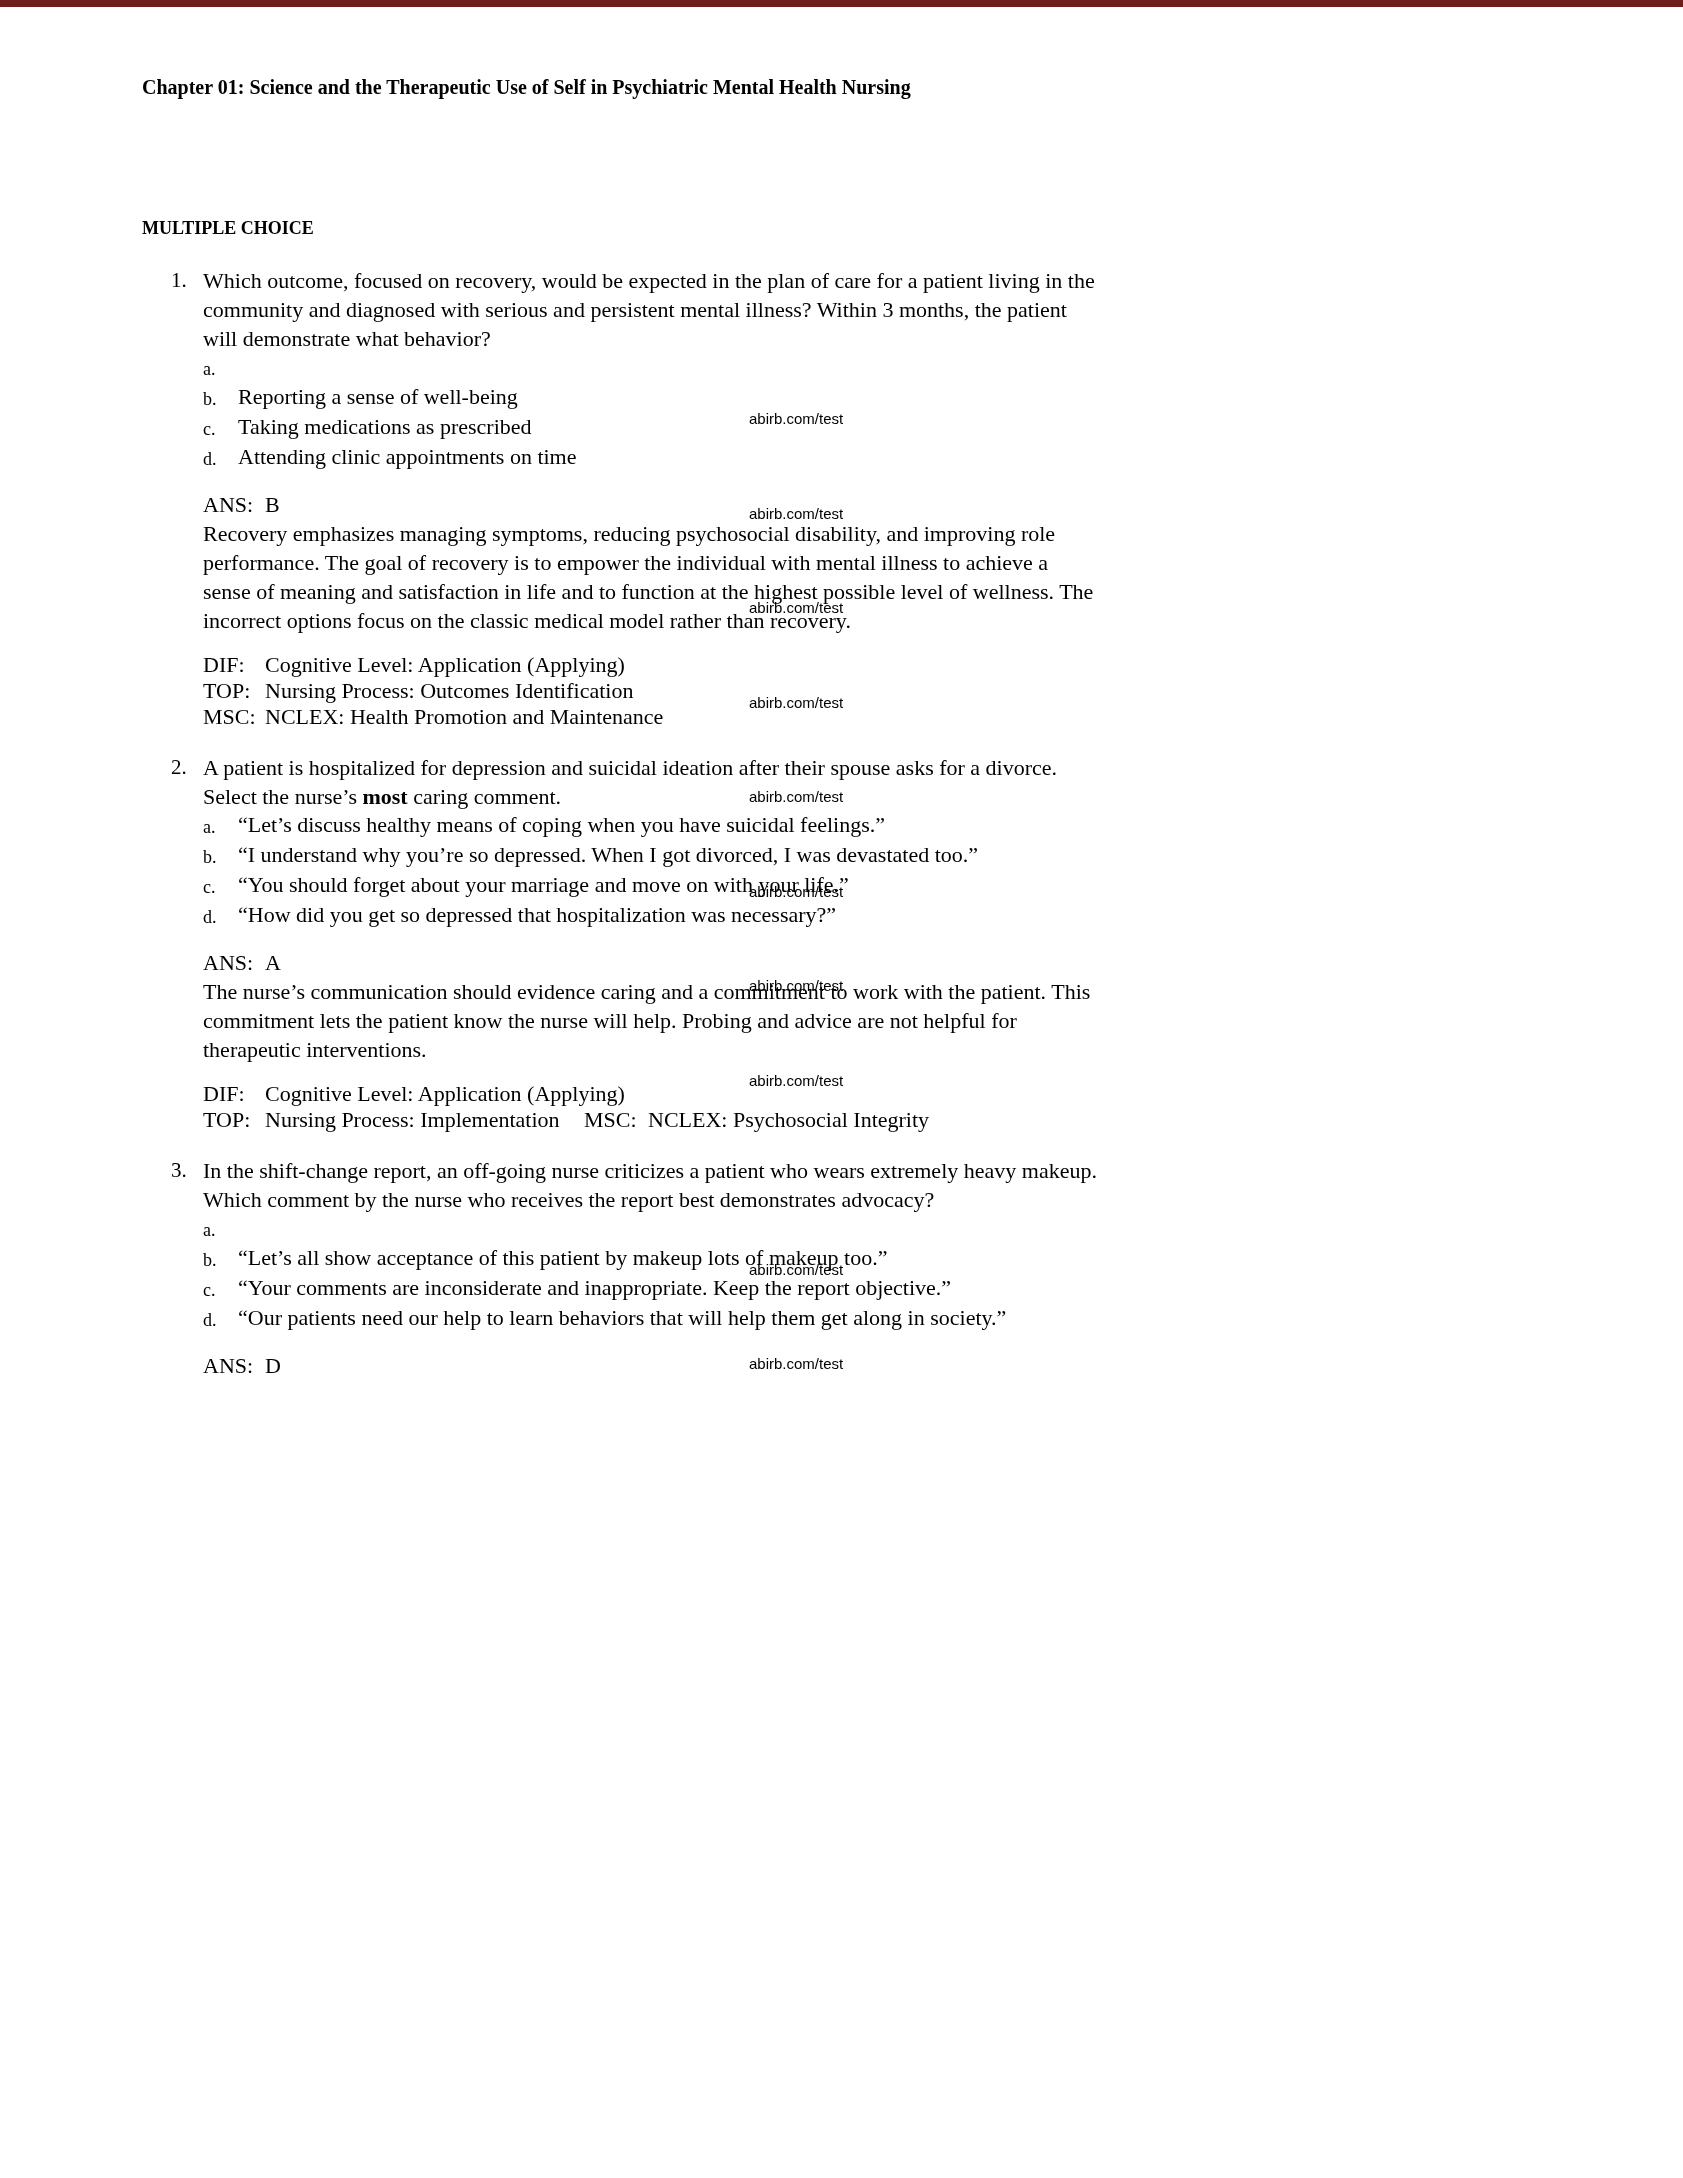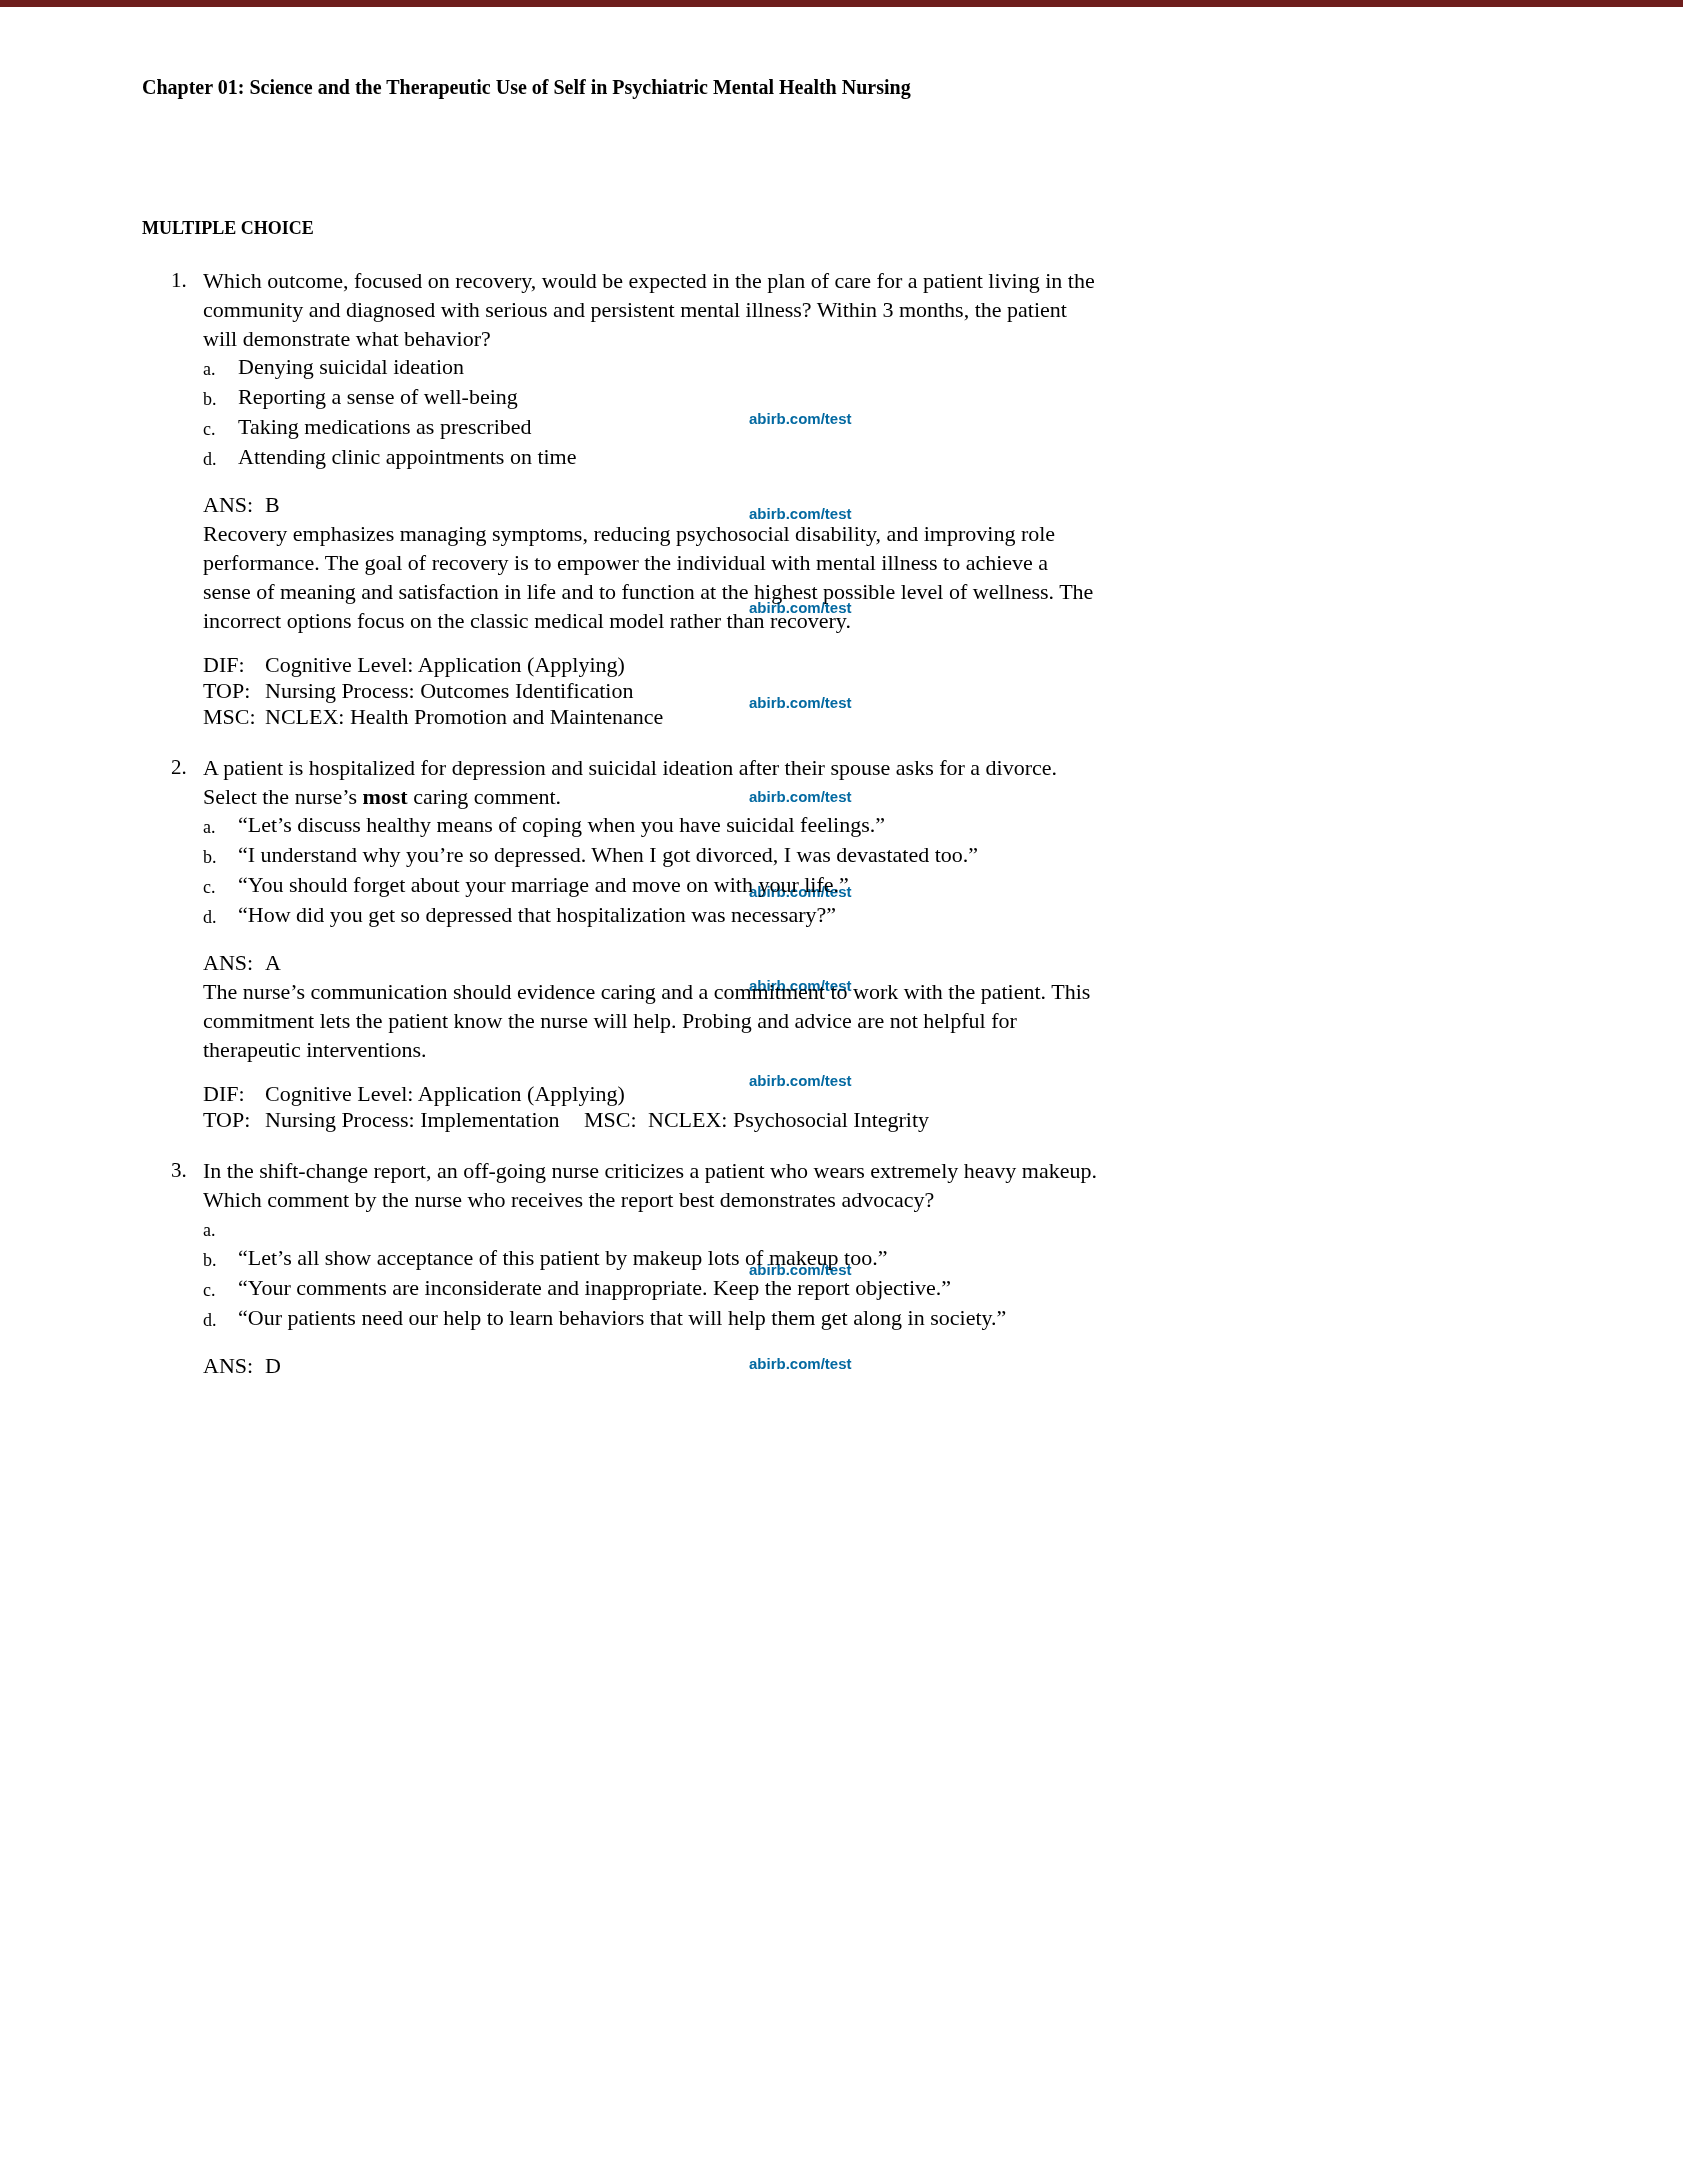--- a/index.html
+++ b/index.html
@@ -18,23 +18,22 @@
     width: 1683px; height: 7px;
     background: #6e1e1c;
     z-index: 2;
   }
   
   .wm-layer { position: absolute; inset: 0; z-index: 0; }
   .wm {
     position: absolute;
     font-family: "Liberation Sans", sans-serif;
     font-size: 15px;
-    color: #0369a1;
+    color: #000000;
     white-space: nowrap;
-    font-weight: bold;
   }
   .content {
     position: relative;
     z-index: 1;
     padding: 72px 142px 0 142px;
   }
   .doc-title {
     font-size: 20px;
     font-weight: bold;
     line-height: 31px;
@@ -105,21 +104,20 @@
 
   <div class="section-heading">MULTIPLE CHOICE</div>
 
   <div class="question">
     <div class="q-num">1.</div>
     <div class="q-body">
       <div class="q-stem">Which outcome, focused on recovery, would be expected in the plan of care for a patient living in the community and diagnosed with serious and persistent mental illness? Within 3 months, the patient will demonstrate what behavior?</div>
       <div class="options">
         <div class="option">
           <span class="opt-letter">a.</span>
-          <span class="opt-text">Denying suicidal ideation</span>
         </div>
         <div class="option">
           <span class="opt-letter">b.</span>
           <span class="opt-text">Reporting a sense of well-being</span>
         </div>
         <div class="option">
           <span class="opt-letter">c.</span>
           <span class="opt-text">Taking medications as prescribed</span>
         </div>
         <div class="option">

